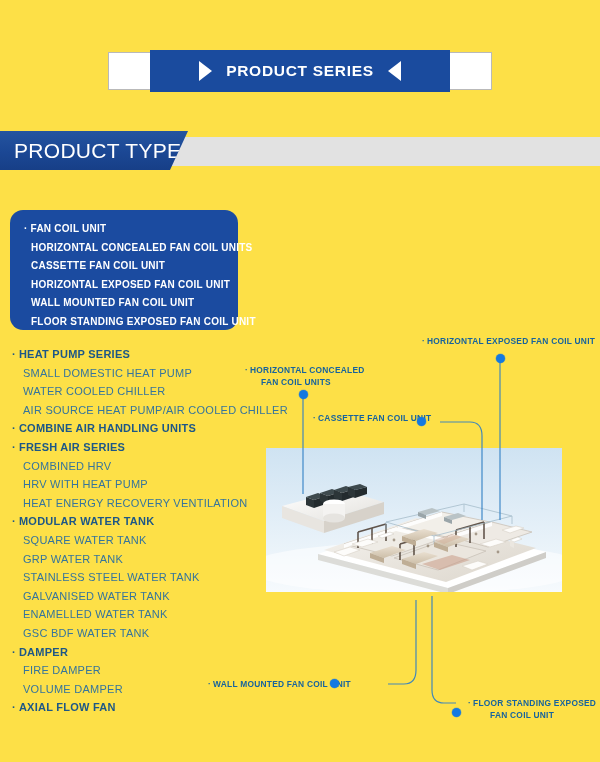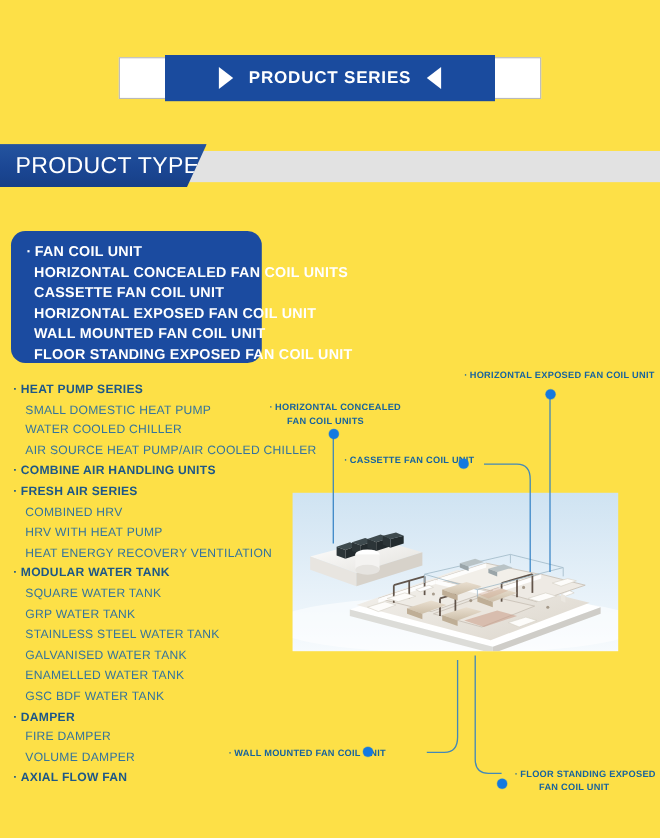--- a/index.html
+++ b/index.html
@@ -54,21 +54,21 @@
     padding-left:14px; white-space:nowrap;
   }
 
   
   .hl-box {
     position:absolute; left:10px; top:210px; width:228px; height:120px;
     background:#1b4ba0; border-radius:13px;
     padding:10px 0 0 14px;
   }
   .hl-row {
-    color:#ffffff; font-size:13px; font-weight:bold; letter-spacing:.25px;
+    color:#ffffff; font-size:10px; font-weight:bold; letter-spacing:.25px;
     line-height:18.6px; white-space:nowrap;
   }
   .hl-row .b { margin-right:3px; }
   .hl-row.sub { padding-left:7px; }
 
   
   .side-list { position:absolute; left:12px; top:345px; width:250px; }
   .s-row {
     font-size:11px; letter-spacing:.25px; line-height:18.6px;
     white-space:nowrap; color:#2f6a92;

